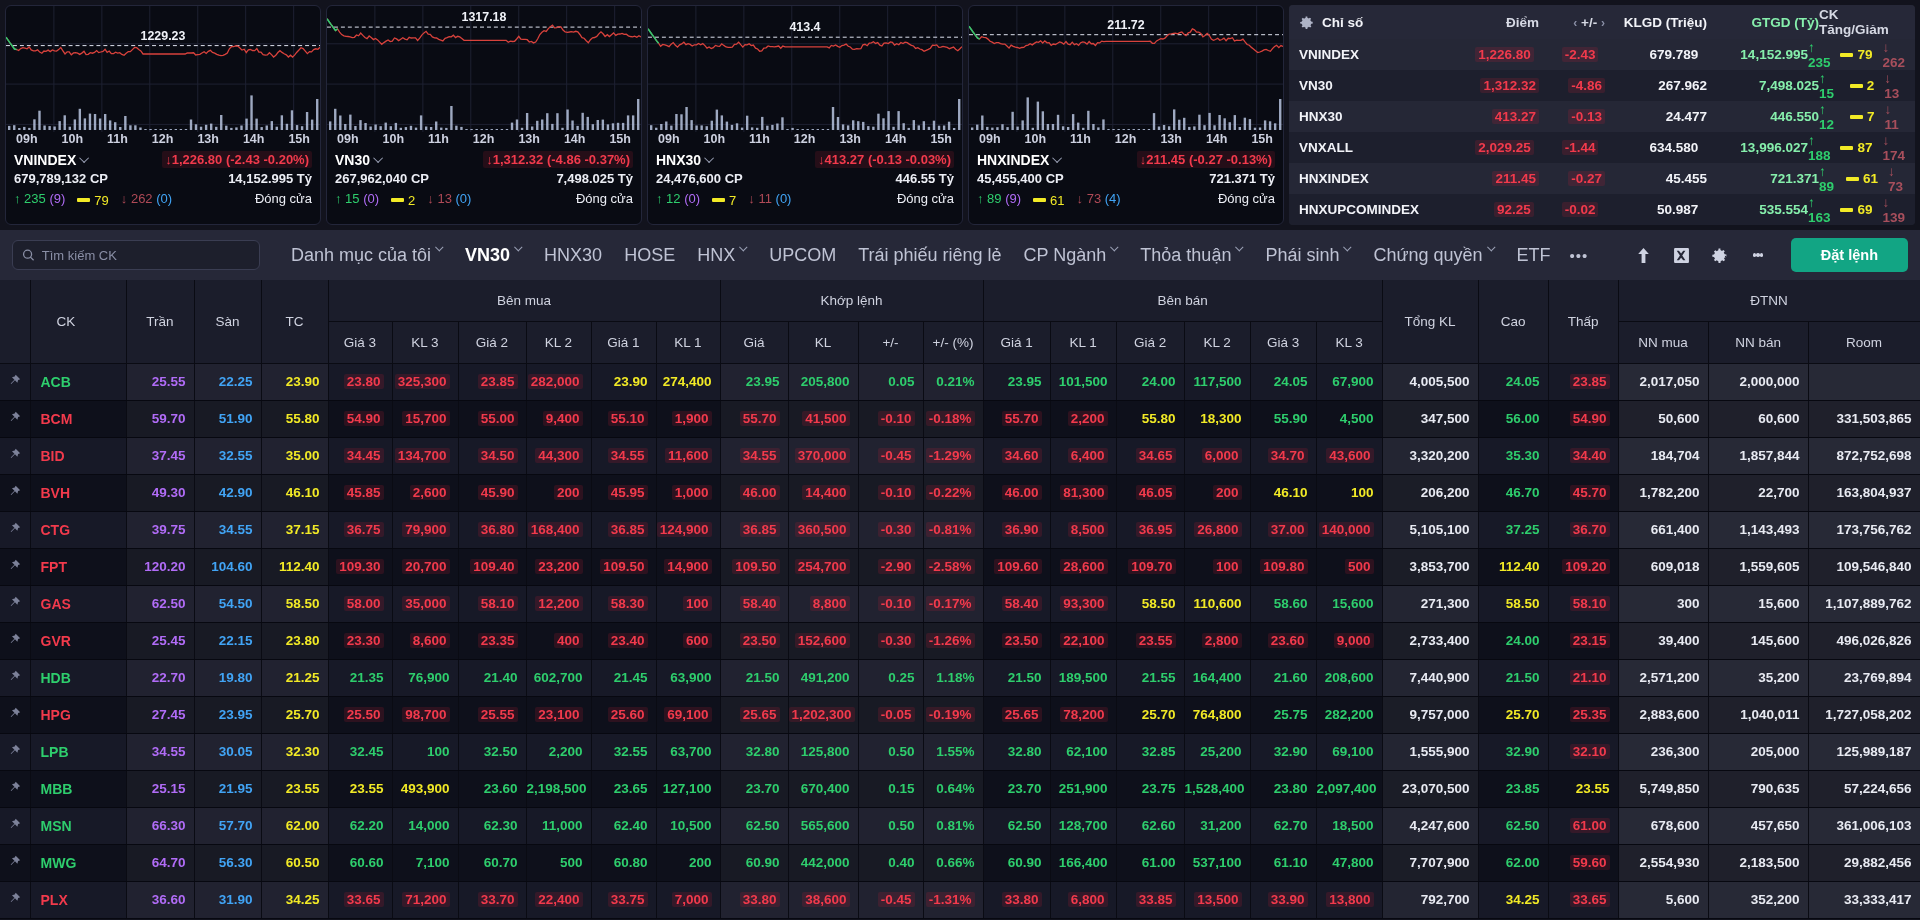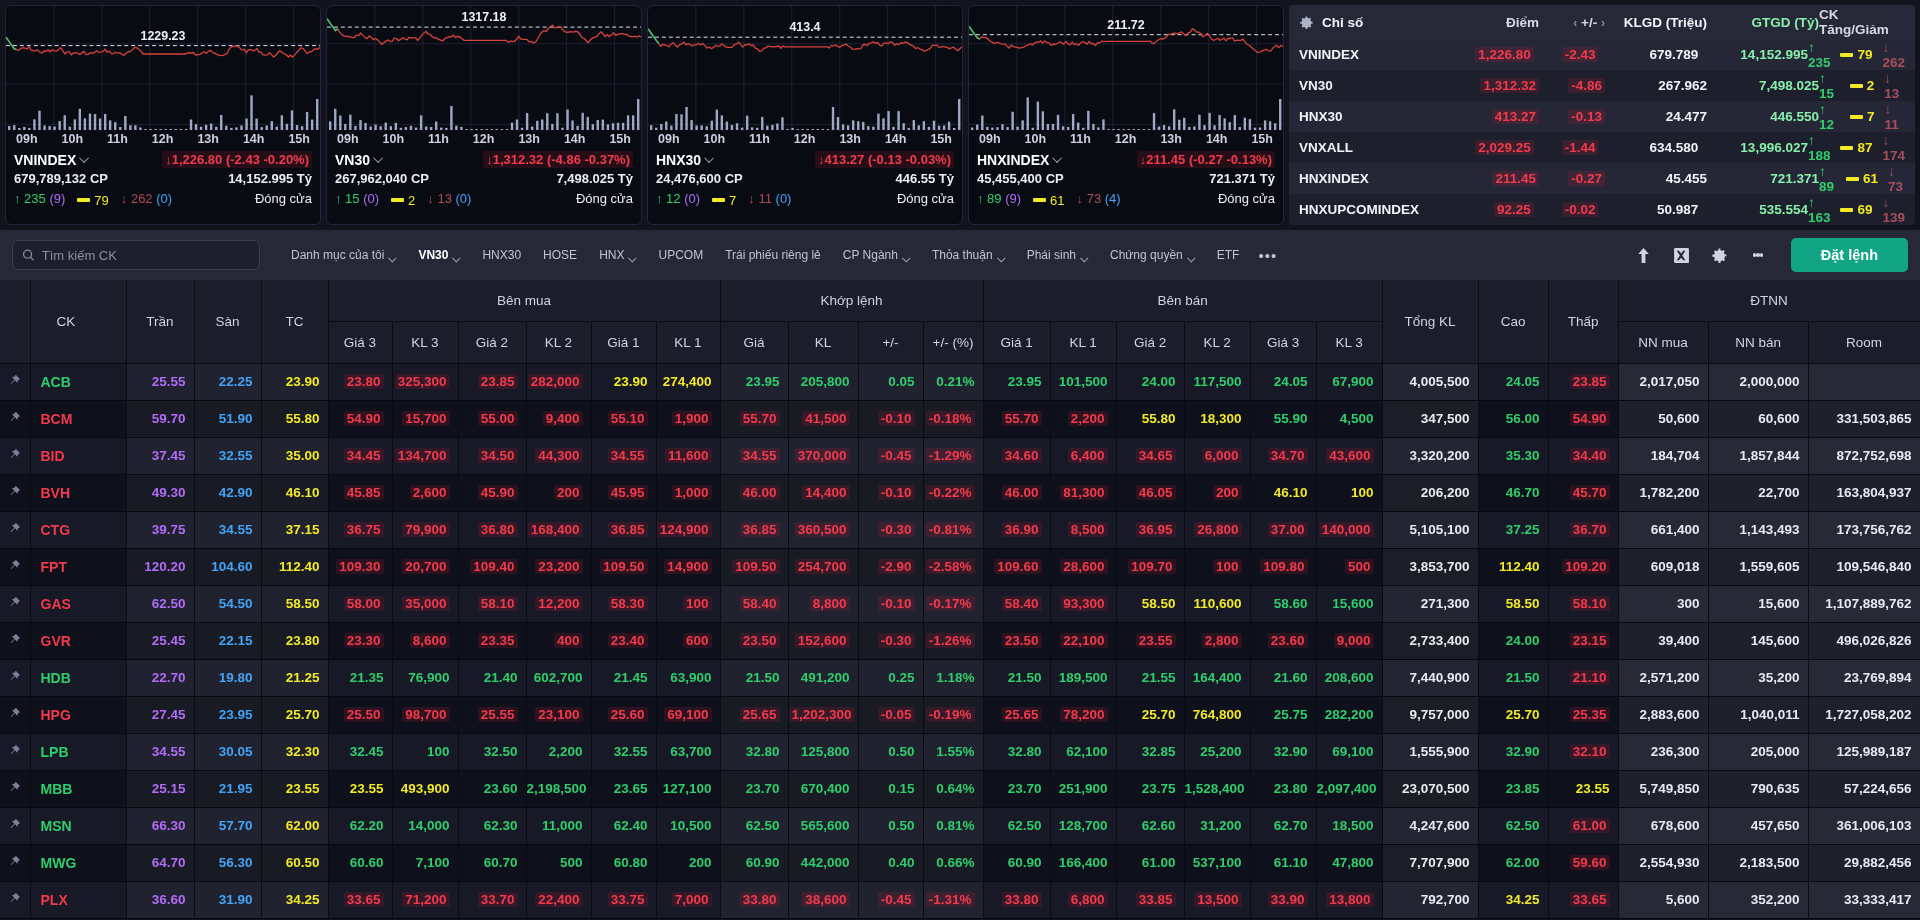--- a/index.html
+++ b/index.html
@@ -47,22 +47,22 @@
   .ddim{color:#a84f5c}
   .gear-ic{width:15px;height:15px;fill:#aeb3c6;cursor:pointer}
   
   .nav{height:50px;background:#262838;display:flex;align-items:center;padding:0 12px;gap:8px}
   .search{width:248px;height:30px;background:#1d1f2c;border:1px solid #3a3d52;border-radius:6px;
     display:flex;align-items:center;padding:0 9px;gap:7px}
   .search input{background:transparent;border:none;outline:none;color:#e8eaf2;font-size:13px;width:100%;
     font-family:"Liberation Sans",sans-serif}
   .search input::placeholder{color:#8a8fa6}
   .nav-items{display:flex;align-items:center;gap:4px;margin-left:14px;flex:1}
-  .nav-item{color:#bfc3d4;font-size:12px;padding:6px 9px;border-radius:4px;cursor:pointer;white-space:nowrap;
-    display:flex;align-items:flex-end;gap:6px}
+  .nav-item{color:#bfc3d4;font-size:18px;padding:6px 9px;border-radius:4px;cursor:pointer;white-space:nowrap;
+    display:flex;align-items:flex-start;gap:6px}
   .nav-item .chev{transform:rotate(-45deg) translateY(-1px);width:6px;height:6px}
   .nav-item.active{color:#ffffff;font-weight:700}
   .nav-ic{width:30px;height:30px;display:flex;align-items:center;justify-content:center;cursor:pointer}
   .nav-ic svg{width:17px;height:17px;fill:#cfd3e2}
   .kebab i{display:block;width:3.5px;height:3.5px;border-radius:50%;background:#cfd3e2;margin:1.6px 0}
   .more-dots{color:#bfc3d4;font-size:15px;letter-spacing:1px;padding:0 6px;cursor:pointer}
   .order-btn{background:#12a584;color:#fff;font-weight:700;font-size:14.5px;border:none;border-radius:5px;
     height:34px;padding:0 30px;margin-left:10px;cursor:pointer;font-family:"Liberation Sans",sans-serif}
   
   table{border-collapse:collapse;table-layout:fixed;width:1920px}

